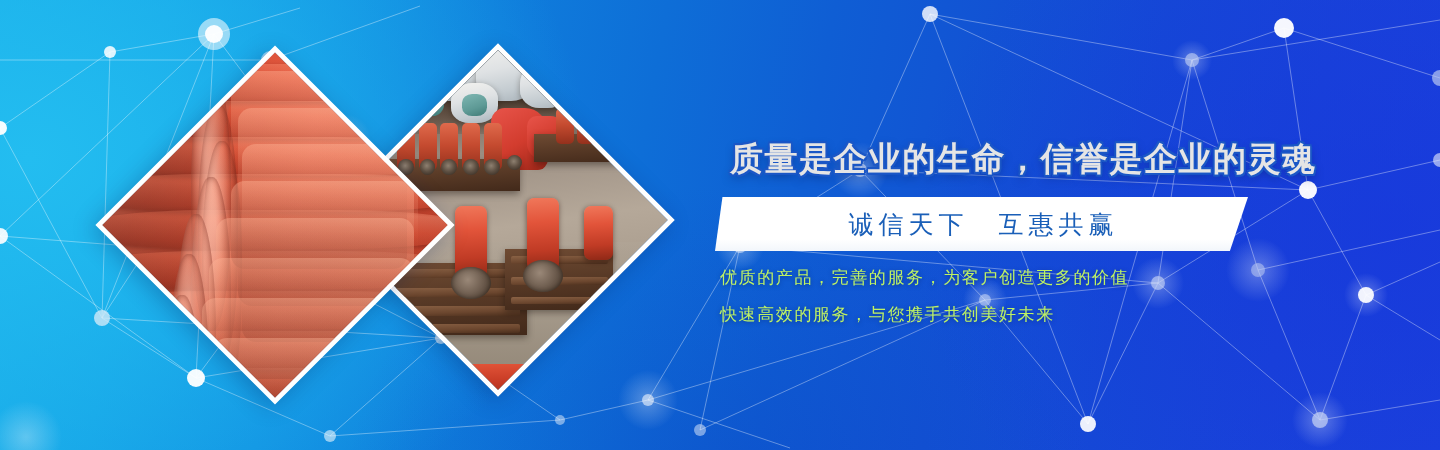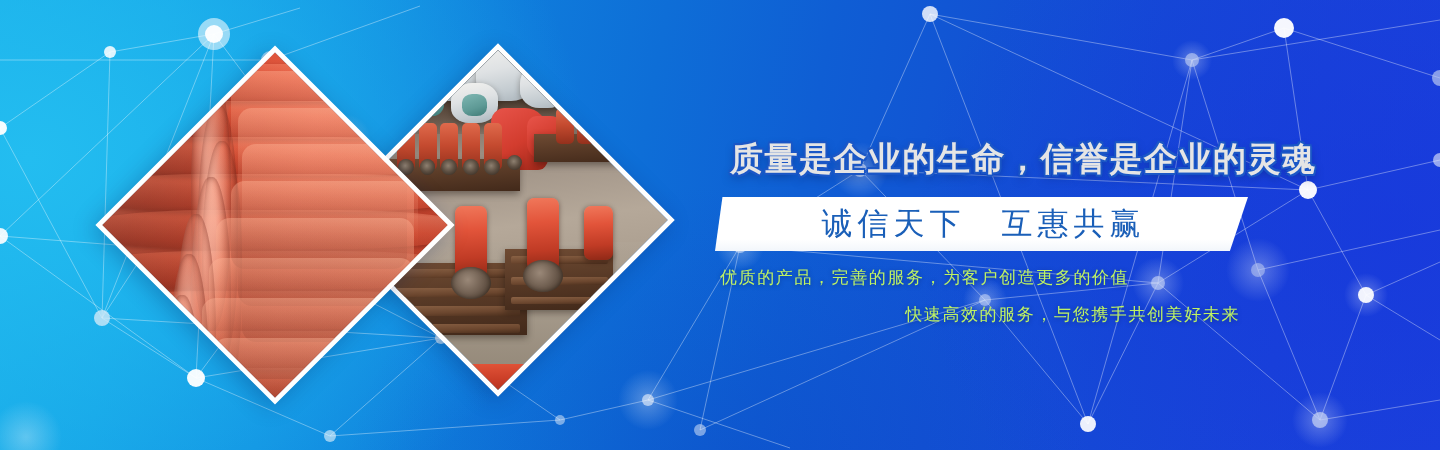--- a/index.html
+++ b/index.html
@@ -210,41 +210,41 @@
     z-index:6;
   }
   .ribbon-text {
     position:absolute;
     inset:0;
     display:flex;
     align-items:center;
     justify-content:center;
     padding-left:4px;
     font-family:"DejaVu Sans", sans-serif;
-    font-size:31px;
+    font-size:25px;
     font-weight:normal;
     letter-spacing:5px;
     color:#1a5fb8;
     white-space:pre;
   }
 
   .subline {
     position:absolute;
     left:720px;
     width:520px;
     font-family:"DejaVu Sans", sans-serif;
     font-size:17px;
     letter-spacing:1.6px;
     color:#bef264;
     white-space:nowrap;
     text-shadow:0 1px 4px rgba(8,30,96,0.55);
     z-index:6;
   }
   #subline-1 { top:266px; }
-  #subline-2 { top:303px;text-align:right; }
+  #subline-2 { top:303px; }
 </style>
 </head>
 <body>
 
 <div id="banner">
 
   <div class="bg-gradient"></div>
   <div class="bg-vignette"></div>
 
   <div class="network">

